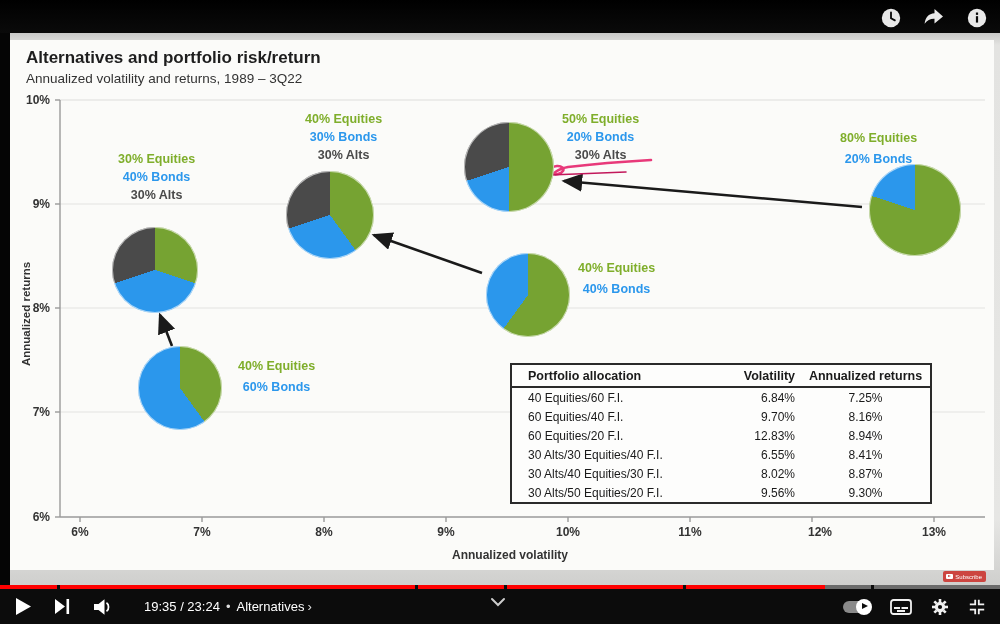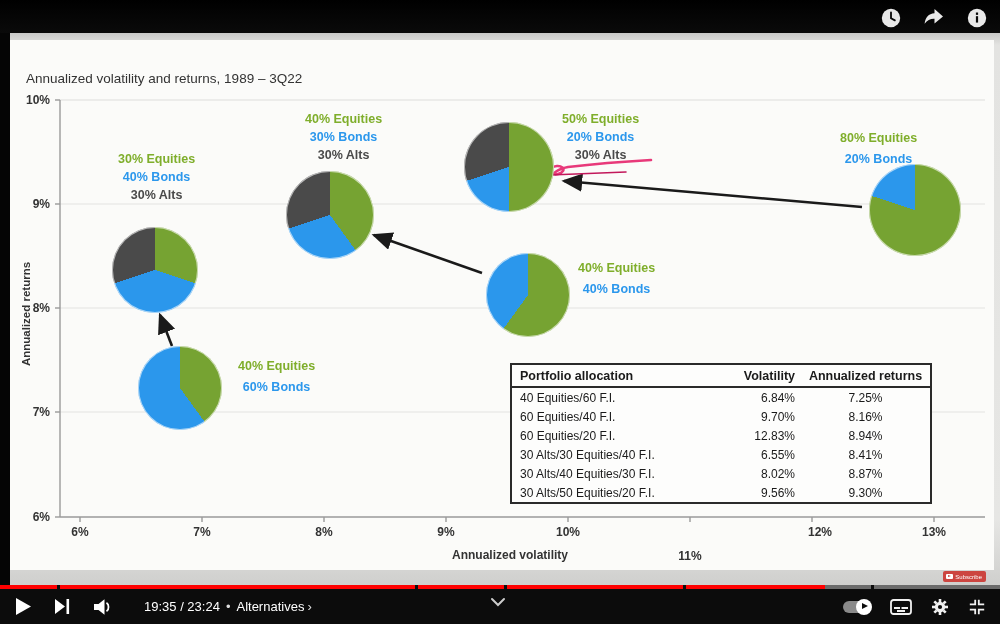--- a/index.html
+++ b/index.html
@@ -32,21 +32,21 @@
   .pie-label { position:absolute; font-size:12.5px; font-weight:bold; line-height:18px; white-space:nowrap;text-align:center; }
   .pie-label.wide { line-height:21px; }
   .lbl-eq  { color:#7fae2b; }
   .lbl-bond{ color:#2b97ec; }
   .lbl-alt { color:#4a4a4a; }
 
   
   .alloc-table { position:absolute; left:500px; top:323px; width:422px; border:2px solid #2a2a2a; background:#fdfdfc; border-collapse:collapse; font-size:12px; color:#1a1a1a; }
   .alloc-table th { font-weight:bold; font-size:12.5px; border-bottom:2px solid #2a2a2a; padding:4px 6px 3px; }
   .alloc-table td { padding:2.5px 6px; }
-  .alloc-table th:first-child, .alloc-table td:first-child { text-align:left; padding-left:8px; }
+  .alloc-table th:first-child, .alloc-table td:first-child { text-align:left; padding-left:16px; }
   .alloc-table th:nth-child(2), .alloc-table td:nth-child(2) { text-align:right; width:105px; }
   .alloc-table th:nth-child(3), .alloc-table td:nth-child(3) { text-align:center; width:130px; }
 
   
   .watermark { position:absolute; right:14px; bottom:3px; background:#cc4540; color:#fff; font-size:6px; line-height:10px; padding:0 4px 0 3px; border-radius:2px; display:flex; align-items:center; gap:2px; height:11px; }
   .watermark .wm-play { width:7px; height:5px; background:#fff; border-radius:1px; position:relative; }
   .watermark .wm-play::after { content:""; position:absolute; left:2px; top:1px; border-left:3px solid #cc4540; border-top:1.5px solid transparent; border-bottom:1.5px solid transparent; }
 
   
   .controlbar { position:absolute; bottom:0; left:0; width:1000px; height:39px; background:#0c0c0c; z-index:6; }
@@ -92,20 +92,21 @@
             <rect x="10.8" y="6" width="2.4" height="2.6" fill="#0c0c0c"></rect>
           </svg>
       </span>
     </div>
   </div>
 
   <div class="frame">
     <div class="letterbox-left"></div>
 
     <div class="slide">
+      <div class="slide-title">Alternatives and portfolio risk/return</div>
       <div class="slide-subtitle">Annualized volatility and returns, 1989 – 3Q22</div>
 
       <svg class="chart-svg" width="984" height="530" viewBox="0 0 984 530">
         <defs>
           <marker id="ah" markerWidth="9" markerHeight="9" refX="7" refY="3.5" orient="auto">
             <path d="M0,0 L8,3.5 L0,7 Z" fill="#1a1a1a"></path>
           </marker>
         </defs>
 
         <line x1="50" y1="60" x2="975" y2="60" stroke="#dddddb" stroke-width="1.2"></line>
@@ -146,21 +147,21 @@
       <div class="ytick" style="left:6px; top:164px;">9%</div>
       <div class="ytick" style="left:6px; top:268px;">8%</div>
       <div class="ytick" style="left:6px; top:372px;">7%</div>
       <div class="ytick" style="left:6px; top:477px;">6%</div>
 
       <div class="xtick" style="left:70px;  top:485px;">6%</div>
       <div class="xtick" style="left:192px; top:485px;">7%</div>
       <div class="xtick" style="left:314px; top:485px;">8%</div>
       <div class="xtick" style="left:436px; top:485px;">9%</div>
       <div class="xtick" style="left:558px; top:485px;">10%</div>
-      <div class="xtick" style="left:680px; top:509px;">11%</div>
+      <div class="xtick" style="left:680px; top:485px;">11%</div>
       <div class="xtick" style="left:802px; top:485px;text-align:right;">12%</div>
       <div class="xtick" style="left:924px; top:485px;">13%</div>
 
       <div class="ylabel">Annualized returns</div>
       <div class="xlabel">Annualized volatility</div>
 
       <div class="pie" style="left: 128px; top: 306px; width: 84px; height: 84px; background: conic-gradient(rgb(118, 163, 50) 0deg, rgb(118, 163, 50) 144deg, rgb(43, 151, 236) 144deg, rgb(43, 151, 236) 360deg);"></div>
       <div class="pie-label wide" style="left:228px; top:316px;">
         <div class="lbl-eq">40% Equities</div>
         <div class="lbl-bond">60% Bonds</div>

